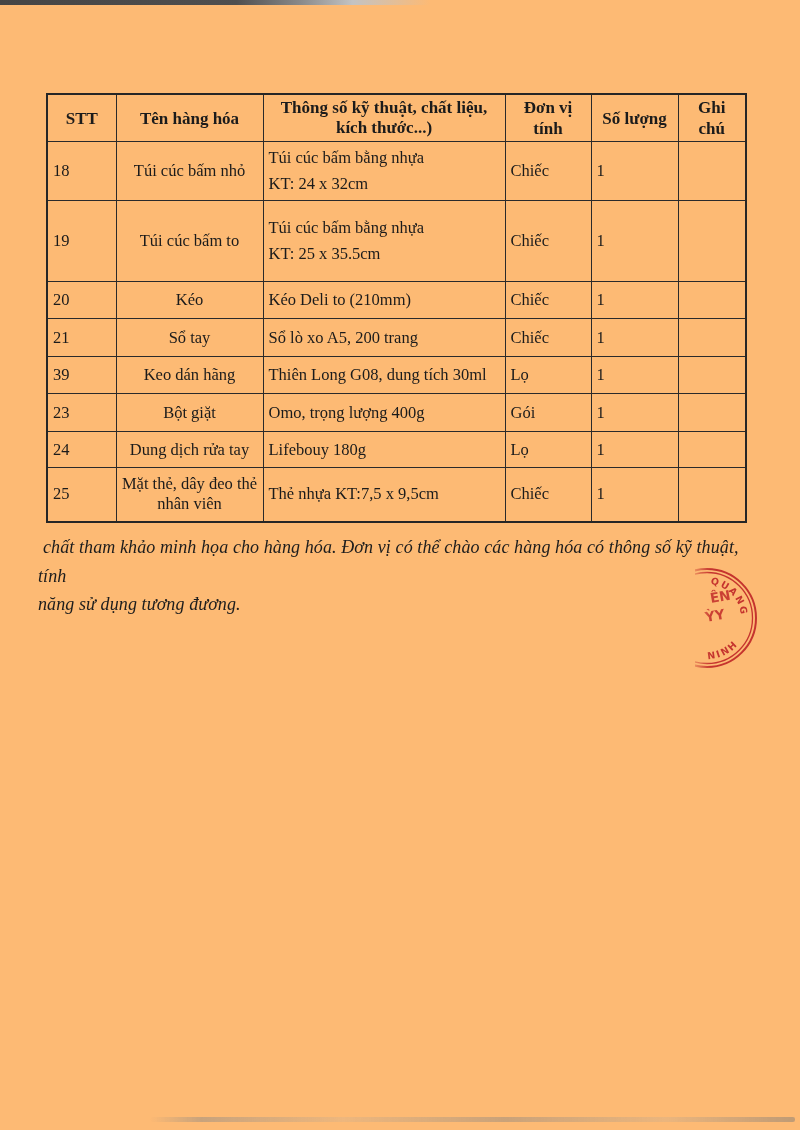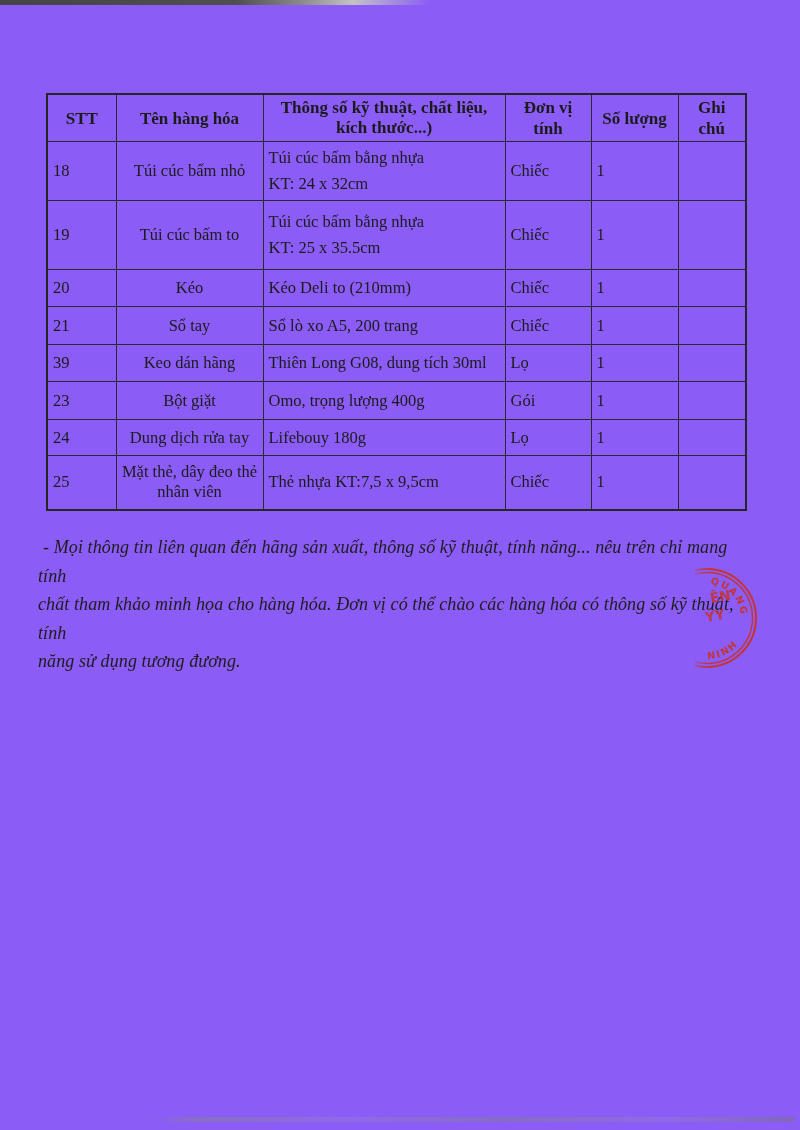--- a/index.html
+++ b/index.html
@@ -1,20 +1,20 @@
 <!DOCTYPE html>
 <html><head>
 <meta charset="utf-8">
 <style>
   html,body { margin:0; padding:0; background:#e8e8e8; }
   .page {
     position:relative;
     width:800px; height:1130px;
     margin:0 auto;
-    background:#8b5cf6;
+    background:#fdba74;
     overflow:hidden;
     font-family:"Liberation Serif","DejaVu Serif",serif;
     color:#1b1b1b;
   }
 
   
   .scan-bar-top {
     position:absolute; left:0; top:0; width:430px; height:5px;
     background:linear-gradient(to right,
       #454545 0%, #4f4f4f 55%, #8a8a8a 70%, #c3c3c3 82%, rgba(210,210,210,0) 100%);
@@ -103,21 +103,21 @@
     <tbody>
       <tr style="height:59px">
         <td class="c-stt">18</td>
         <td class="c-name">Túi cúc bấm nhỏ</td>
         <td class="c-spec">Túi cúc bấm bằng nhựa
 KT: 24 x 32cm</td>
         <td class="c-unit">Chiếc</td>
         <td class="c-qty">1</td>
         <td class="c-note"></td>
       </tr>
-      <tr style="height:69px">
+      <tr style="height:81px">
         <td class="c-stt">19</td>
         <td class="c-name">Túi cúc bấm to</td>
         <td class="c-spec">Túi cúc bấm bằng nhựa
 KT: 25 x 35.5cm</td>
         <td class="c-unit">Chiếc</td>
         <td class="c-qty">1</td>
         <td class="c-note"></td>
       </tr>
       <tr style="height:37px">
         <td class="c-stt">20</td>
@@ -164,21 +164,20 @@
         <td class="c-name">Mặt thẻ, dây đeo thẻ nhân viên</td>
         <td class="c-spec">Thẻ nhựa KT:7,5 x 9,5cm</td>
         <td class="c-unit">Chiếc</td>
         <td class="c-qty">1</td>
         <td class="c-note"></td>
       </tr>
     </tbody>
   </table>
 
   <div class="note">
-    <span class="note-line">- Mọi thông tin liên quan đến hãng sản xuất, thông số kỹ thuật, tính năng... nêu trên chỉ mang tính</span>
     <span class="note-line">chất tham khảo minh họa cho hàng hóa. Đơn vị có thể chào các hàng hóa có thông số kỹ thuật, tính</span>
     <span class="note-line">năng sử dụng tương đương.</span>
   </div>
 
   <svg class="stamp" viewBox="0 0 70 112" aria-hidden="true">
     <defs>
       <linearGradient id="fadeL" x1="0" y1="0" x2="1" y2="0">
         <stop offset="0" stop-color="#555555"></stop>
         <stop offset="0.22" stop-color="#ffffff"></stop>
       </linearGradient>

